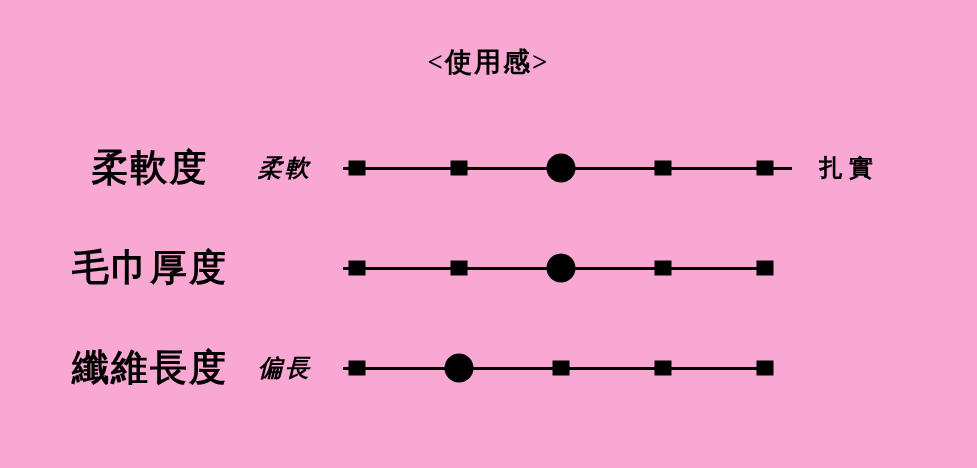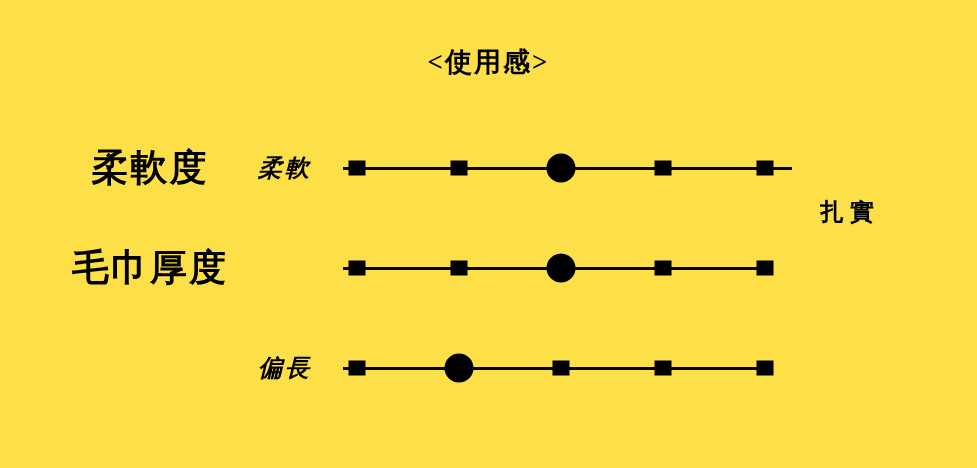--- a/index.html
+++ b/index.html
@@ -4,21 +4,21 @@
 <style>
   html, body {
     margin: 0;
     padding: 0;
     background: #ffffff;
   }
   .stage {
     position: relative;
     width: 977px;
     height: 468px;
-    background: #fde047;
+    background: #f9a8d4;
     color: #000000;
     font-family: "Liberation Serif", "DejaVu Serif", serif;
     font-weight: bold;
     overflow: hidden;
   }
   .title {
     position: absolute;
     top: 44px;
     left: 0;
     width: 100%;
@@ -53,30 +53,29 @@
     height: 40px;
     line-height: 40px;
     text-align: center;
     font-size: 24px;
     letter-spacing: 3px;
     white-space: nowrap;
     font-style: italic;
   }
   .anchor-right {
     position: absolute;
-    left: 785px;
+    left: 819px;
     top: 0;
     width: 130px;
     height: 40px;
     line-height: 40px;
-    text-align: center;
+    text-align: left;
     font-size: 24px;
     letter-spacing: 6px;
     white-space: nowrap;
-    margin-top: 44px;
   }
   .track {
     position: absolute;
     left: 343px;
     top: 0;
     width: 430px;
     height: 40px;
   }
   .track.long {
     width: 449px;
@@ -132,20 +131,21 @@
     <div class="track">
         <div class="mark square" style="left: 14px;"></div>
         <div class="mark square" style="left: 116px;"></div>
         <div class="mark circle" style="left: 218px;"></div>
         <div class="mark square" style="left: 320px;"></div>
         <div class="mark square" style="left: 422px;"></div>
       </div>
   </div>
 
   <div class="row" style="top:348px;">
+    <div class="row-label">纖維長度</div>
     <div class="anchor-left">偏長</div>
     <div class="track">
         <div class="mark square" style="left: 14px;"></div>
         <div class="mark circle" style="left: 116px;"></div>
         <div class="mark square" style="left: 218px;"></div>
         <div class="mark square" style="left: 320px;"></div>
         <div class="mark square" style="left: 422px;"></div>
       </div>
   </div>
 

